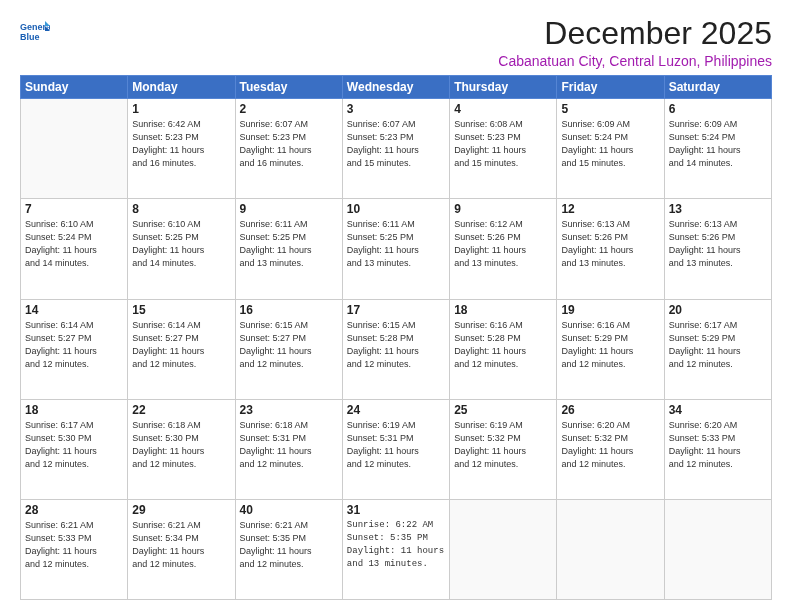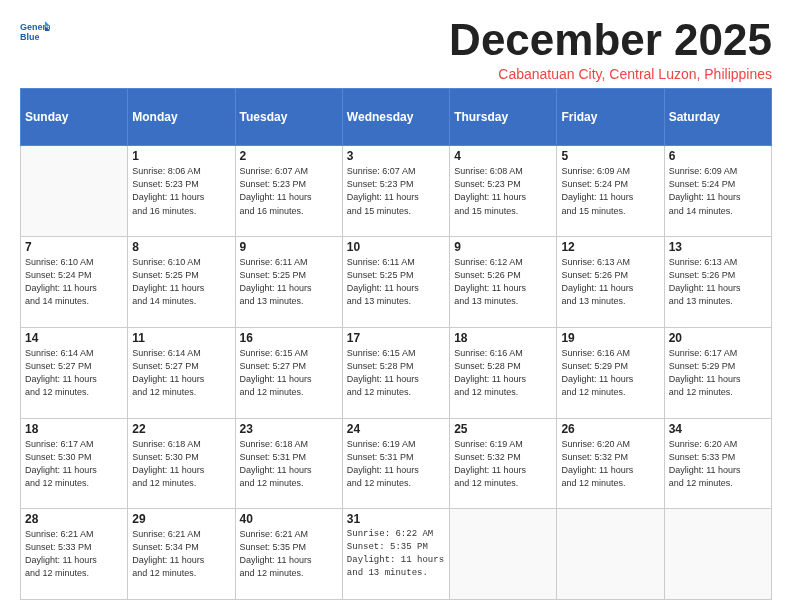--- a/index.html
+++ b/index.html
@@ -25,43 +25,43 @@
     }
     .logo {
       display: flex;
       align-items: center;
       gap: 0;
     }
     .title-block {
       text-align: right;
     }
     .month-title {
-      font-size: 44px;
-      font-weight: bold;
+      font-size: 32px;
+      font-weight: normal;
       color: #222;
       line-height: 1.1;
     }
     .subtitle {
       font-size: 14px;
-      color: #ef4444;
+      color: #a21caf;
       margin-top: 2px;
     }
     .calendar {
       flex: 1;
       border: 1px solid #ccc;
       border-collapse: collapse;
       width: 100%;
       table-layout: fixed;
     }
     .calendar thead tr th {
       background: #3a6fc4;
       color: #fff;
       font-size: 12px;
       font-weight: bold;
-      padding: 21px 4px;
+      padding: 4px 4px;
       text-align: left;
       border: 1px solid #5585d4;
     }
     .calendar tbody tr td {
       border: 1px solid #ccc;
       vertical-align: top;
       padding: 3px 4px;
       font-size: 9.5px;
       color: #222;
       height: 88px;
@@ -112,21 +112,21 @@
           <th>Thursday</th>
           <th>Friday</th>
           <th>Saturday</th>
         </tr>
     </thead>
     <tbody>
     <tr>
           <td class="empty-cell"></td>
           <td>
             <div class="day-number">1</div>
-            <div class="day-info" style="white-space: pre-line;">Sunrise: 8:06 AM
+            <div class="day-info" style="white-space: pre-line;">Sunrise: 6:42 AM
 Sunset: 5:23 PM
 Daylight: 11 hours
 and 16 minutes.</div>
           </td>
           <td>
             <div class="day-number">2</div>
             <div class="day-info" style="white-space: pre-line;">Sunrise: 6:07 AM
 Sunset: 5:23 PM
 Daylight: 11 hours
 and 16 minutes.</div>
@@ -213,21 +213,21 @@
         </tr>
         <tr>
           <td>
             <div class="day-number">14</div>
             <div class="day-info" style="white-space: pre-line;">Sunrise: 6:14 AM
 Sunset: 5:27 PM
 Daylight: 11 hours
 and 12 minutes.</div>
           </td>
           <td>
-            <div class="day-number">11</div>
+            <div class="day-number">15</div>
             <div class="day-info" style="white-space: pre-line;">Sunrise: 6:14 AM
 Sunset: 5:27 PM
 Daylight: 11 hours
 and 12 minutes.</div>
           </td>
           <td>
             <div class="day-number">16</div>
             <div class="day-info" style="white-space: pre-line;">Sunrise: 6:15 AM
 Sunset: 5:27 PM
 Daylight: 11 hours

